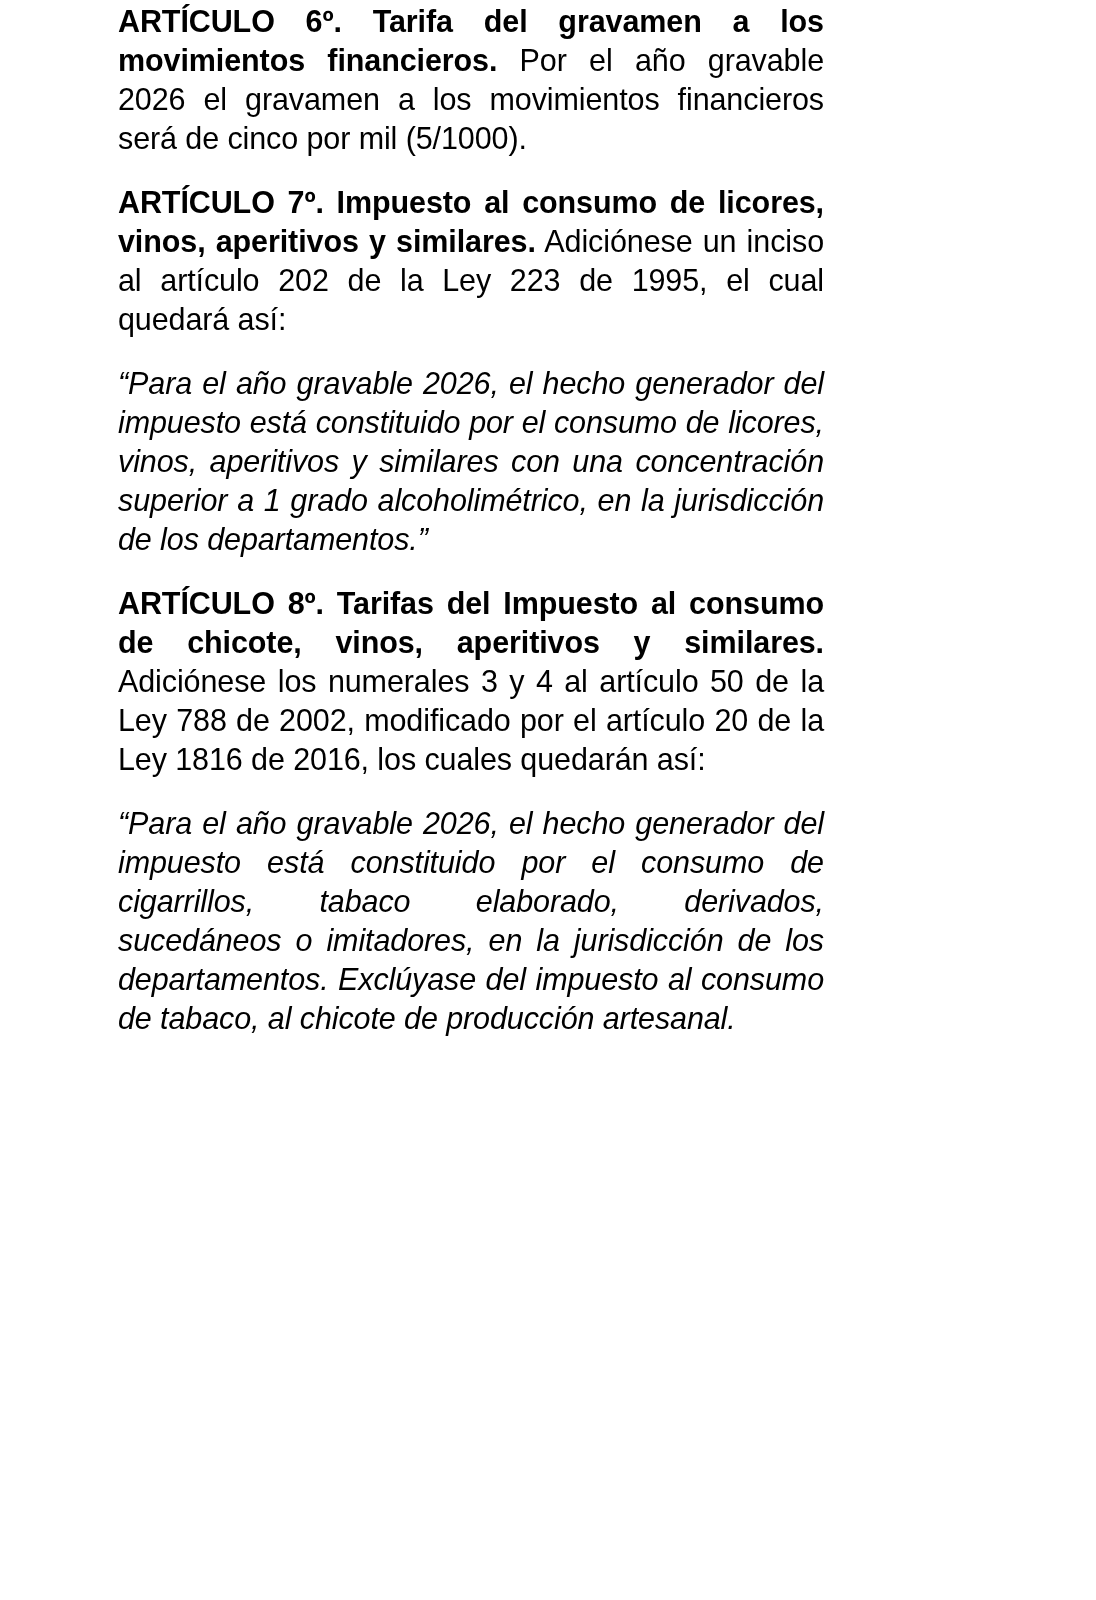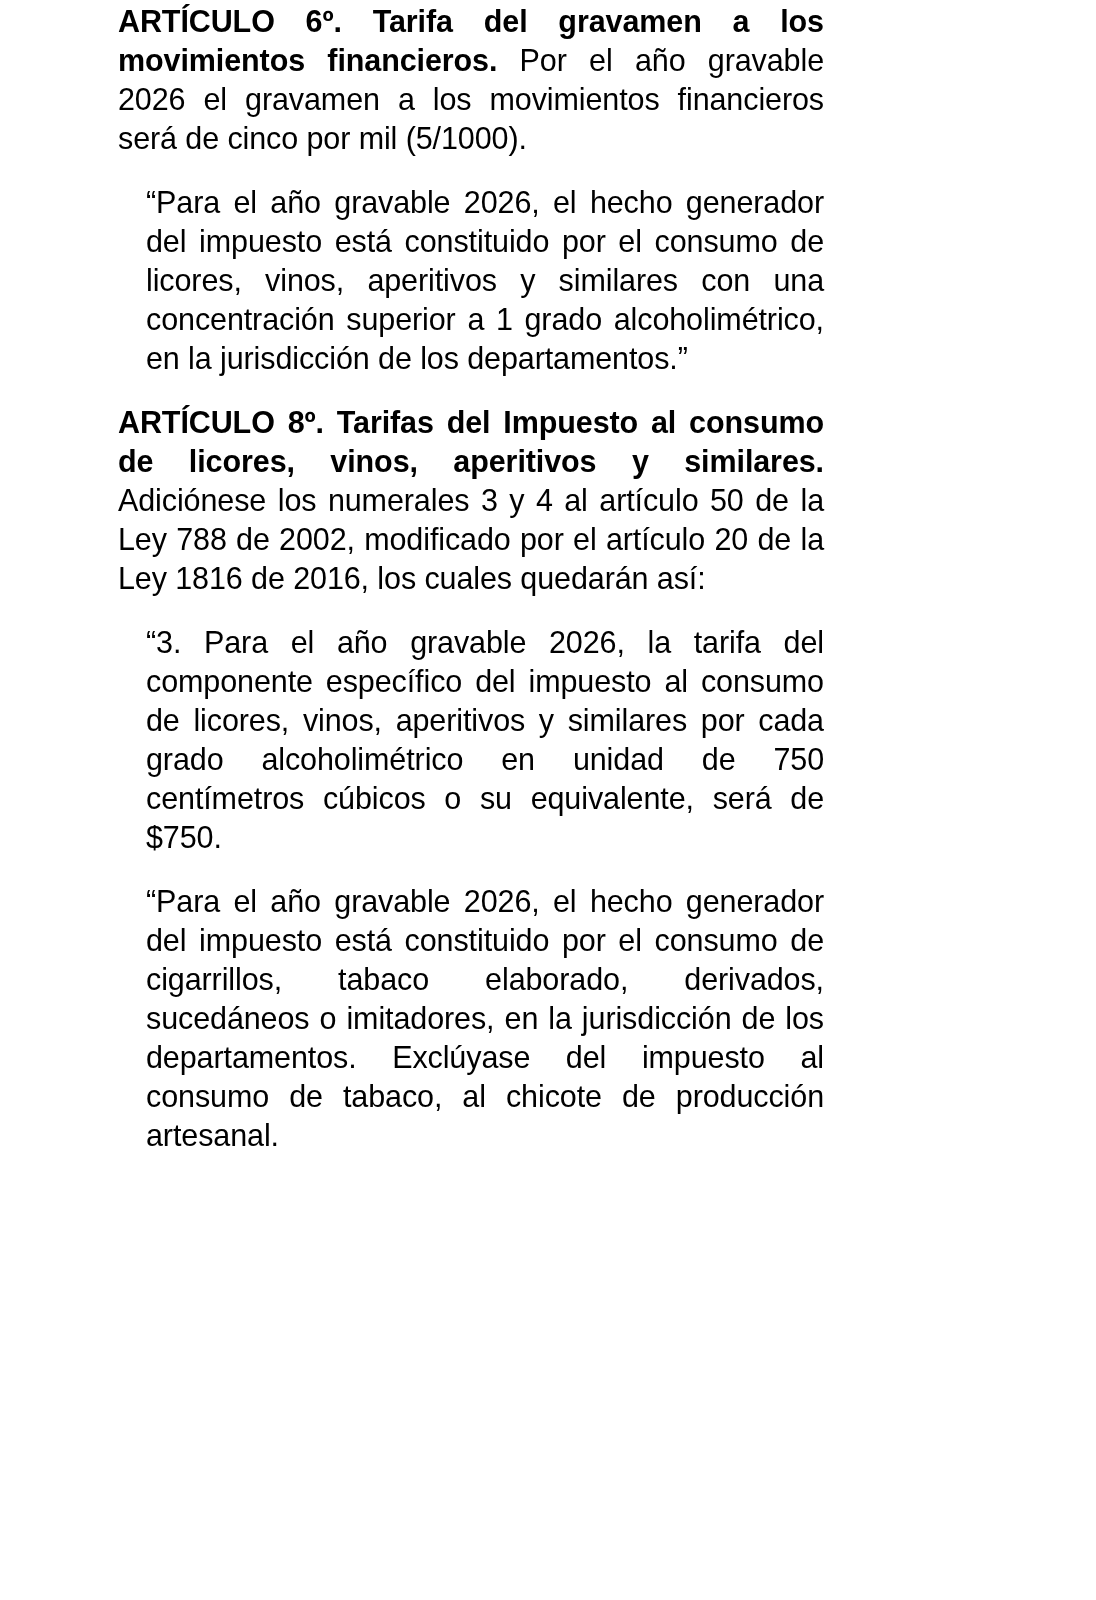--- a/index.html
+++ b/index.html
@@ -35,49 +35,49 @@
     text-align: justify;
     text-justify: inter-word;
     letter-spacing: -0.1px;
     word-spacing: 0px;
     hyphens: none;
   }
   p.para:last-child {
     margin-bottom: 0;
   }
   p.quote {
-    margin-left: 28px;
+    font-style: italic;
   }
   .art-label {
     font-weight: bold;
   }
   
 </style>
 </head>
 <body>
 
 <div class="page">
   <div class="doc-body">
 
     <p class="para">
       <span class="art-label">ARTÍCULO 6º. Tarifa del gravamen a los movimientos financieros.</span><span> Por el año gravable 2026 el gravamen a los movimientos financieros será de cinco por mil (5/1000).</span>
     </p>
 
+    <p class="para">
+      <span class="art-label">ARTÍCULO 7º. Impuesto al consumo de licores, vinos, aperitivos y similares.</span><span> Adiciónese un inciso al artículo 202 de la Ley 223 de 1995, el cual quedará así:</span>
+    </p>
 
     <p class="para quote">
       <span>“Para el año gravable 2026, el hecho generador del impuesto está constituido por el consumo de licores, vinos, aperitivos y similares con una concentración superior a 1 grado alcoholimétrico, en la jurisdicción de los departamentos.”</span>
     </p>
 
     <p class="para">
-      <span class="art-label">ARTÍCULO 8º. Tarifas del Impuesto al consumo de licores, vinos, aperitivos y similares.</span><span> Adiciónese los numerales 3 y 4 al artículo 50 de la Ley 788 de 2002, modificado por el artículo 20 de la Ley 1816 de 2016, los cuales quedarán así:</span>
+      <span class="art-label">ARTÍCULO 8º. Tarifas del Impuesto al consumo de chicote, vinos, aperitivos y similares.</span><span> Adiciónese los numerales 3 y 4 al artículo 50 de la Ley 788 de 2002, modificado por el artículo 20 de la Ley 1816 de 2016, los cuales quedarán así:</span>
     </p>
 
-    <p class="para quote">
-      <span>“3. Para el año gravable 2026, la tarifa del componente específico del impuesto al consumo de licores, vinos, aperitivos y similares por cada grado alcoholimétrico en unidad de 750 centímetros cúbicos o su equivalente, será de $750.</span>
-    </p>
 
 
 
     <p class="para quote">
       <span>“Para el año gravable 2026, el hecho generador del impuesto está constituido por el consumo de cigarrillos, tabaco elaborado, derivados, sucedáneos o imitadores, en la jurisdicción de los departamentos. Exclúyase del impuesto al consumo de tabaco, al chicote de producción artesanal.</span>
     </p>
 
   </div>
 </div>
 

